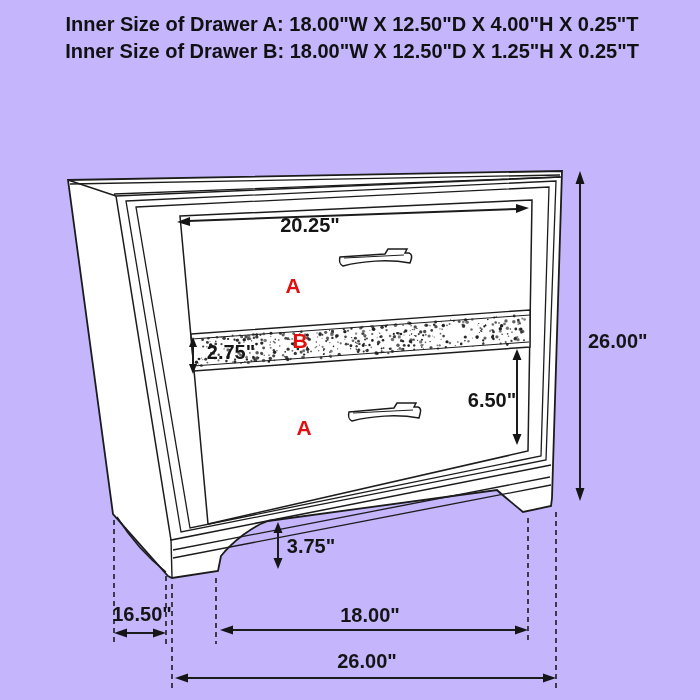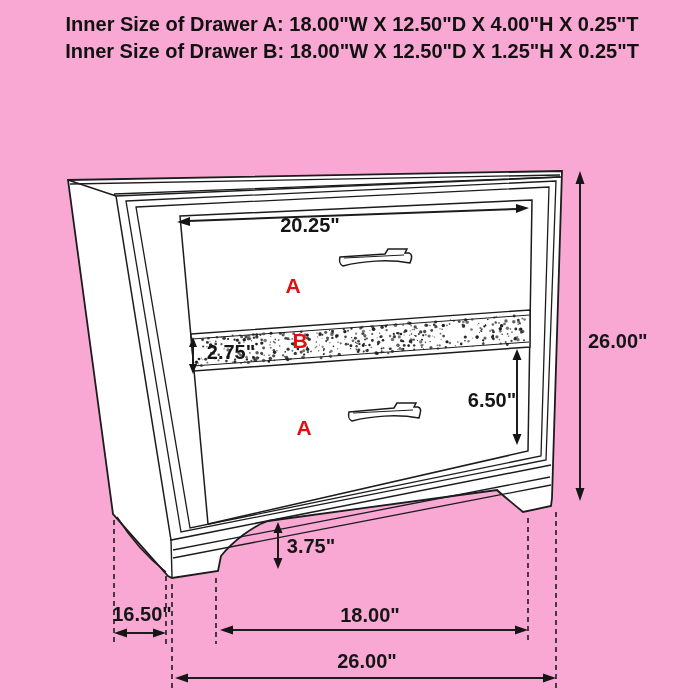--- a/index.html
+++ b/index.html
@@ -1,16 +1,16 @@
 <!DOCTYPE html>
 <html><head>
 <meta charset="utf-8">
 <style>
   html,body{margin:0;padding:0;background:#fff;}
-  .stage{position:relative;width:700px;height:700px;background:#f9a8d4;overflow:hidden;
+  .stage{position:relative;width:700px;height:700px;background:#c4b5fd;overflow:hidden;
          font-family:"Liberation Sans",sans-serif;}
   svg{display:block;}
   text{font-family:"Liberation Sans",sans-serif;}
   .hdr{font-size:20px;font-weight:700;fill:#111;}
   .dim{font-size:20px;font-weight:700;fill:#151515;}
   .redlbl{font-size:21px;font-weight:700;}
   .ln{stroke:#1c1c1c;fill:none;}
   .fillw{fill:#ffffff;stroke:#1c1c1c;}
   .ah{fill:#151515;stroke:none;}
   .dash{stroke:#1c1c1c;stroke-width:1.6;stroke-dasharray:5 4;fill:none;}

